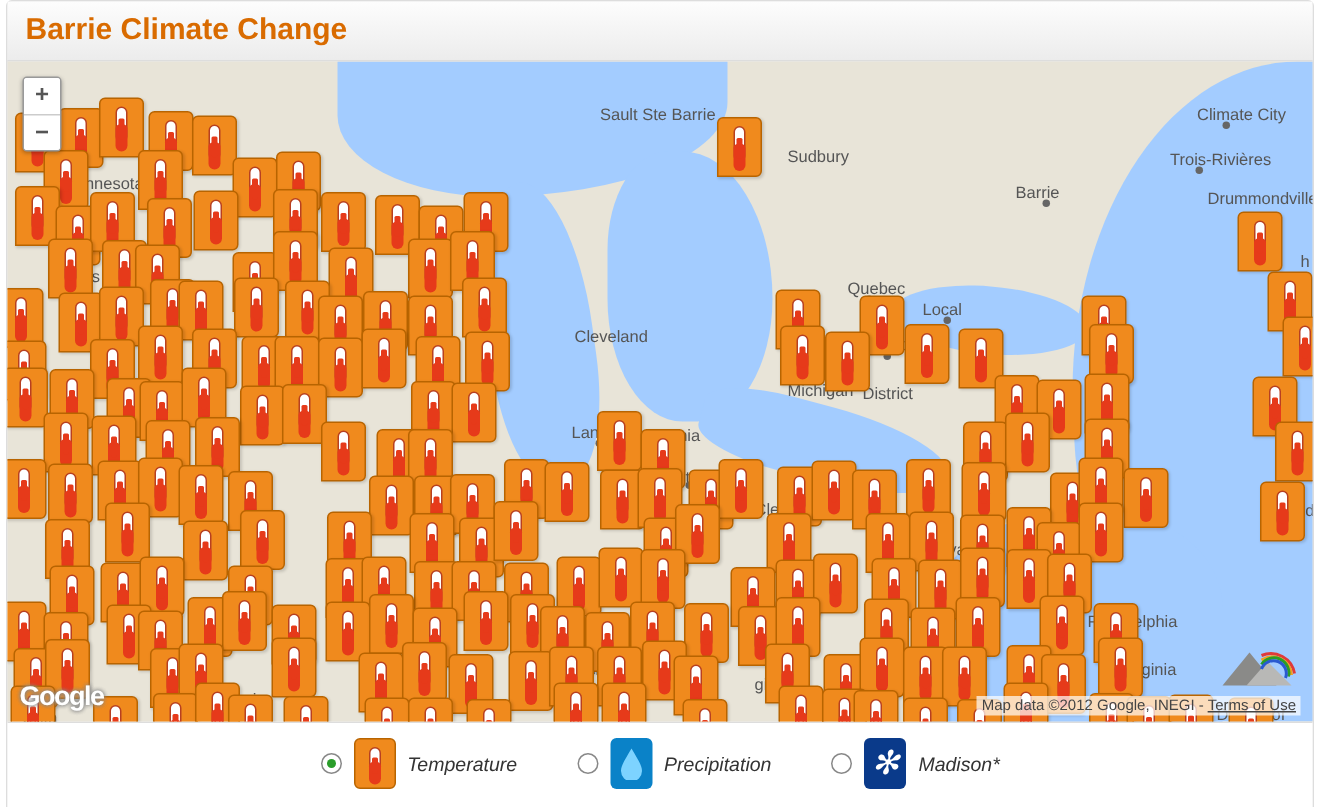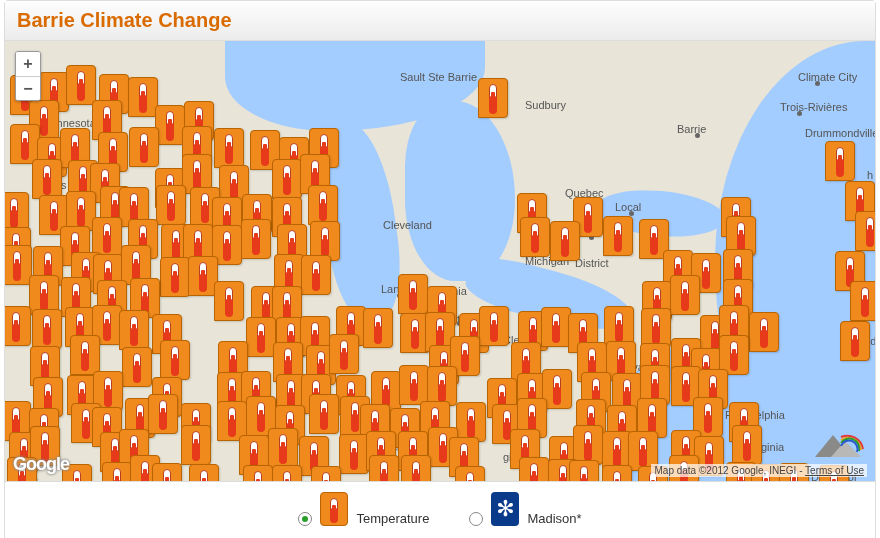--- a/index.html
+++ b/index.html
@@ -97,21 +97,21 @@
     background:rgba(255,255,255,.7); padding:1px 3px;
   }
   .attrib a { color:#444; }
   
   .wlogo { position:absolute; right:10px; bottom:20px; width:54px; height:34px; }
   
   .legend {
     display:flex; justify-content:center; align-items:center; gap:40px;
     padding:10px 0 14px; background:#fff; border-top:1px solid #ddd;
   }
-  .opt { display:flex; align-items:flex-end; gap:8px; font-size:13px; color:#333; cursor:pointer;}
+  .opt { display:flex; align-items:center; gap:8px; font-size:13px; color:#333; cursor:pointer;font-style:italic;}
   .radio {
     width:14px; height:14px; border:1px solid #888; border-radius:50%; background:#fff;
     display:inline-flex; align-items:center; justify-content:center;
   }
   .radio.sel::after { content:""; width:6px; height:6px; border-radius:50%; background:#2a9d2a; }
   .chip { width:28px; height:34px; border-radius:4px; display:inline-flex; align-items:center; justify-content:center; }
   .chip.temp { background:#f08a1d; border:1px solid #b86400; position:relative;}
   .chip.temp::before{content:"";position:absolute;left:50%;top:5px;transform:translateX(-50%);width:6px;height:18px;background:#fff;border:1px solid #b84020;border-radius:4px;}
   .chip.temp::after{content:"";position:absolute;left:50%;top:12px;transform:translateX(-50%);width:4px;height:11px;background:#e63a1a;border-radius:3px 3px 6px 6px;box-shadow:0 5px 0 2px #e63a1a;}
   .chip.precip { background:#0a82c8; color:#fff; }
@@ -424,18 +424,27 @@
   </div>
 
   <div class="legend">
     <div class="opt">
       <span class="radio sel"></span>
       <span class="chip temp"></span>
       <span>Temperature</span>
     </div>
     <div class="opt">
       <span class="radio"></span>
+      <span class="chip precip">
+        <svg width="16" height="22" viewBox="0 0 16 22">
+            <path d="M8 1 C12 8 15 12 15 16 A7 7 0 1 1 1 16 C1 12 4 8 8 1 Z" fill="#7dd3ff"></path>
+          </svg>
+      </span>
+      <span>Precipitation</span>
+    </div>
+    <div class="opt">
+      <span class="radio"></span>
       <span class="chip snow">✻</span>
       <span>Madison*</span>
     </div>
   </div>
 
 </div>
 
 </body></html>

